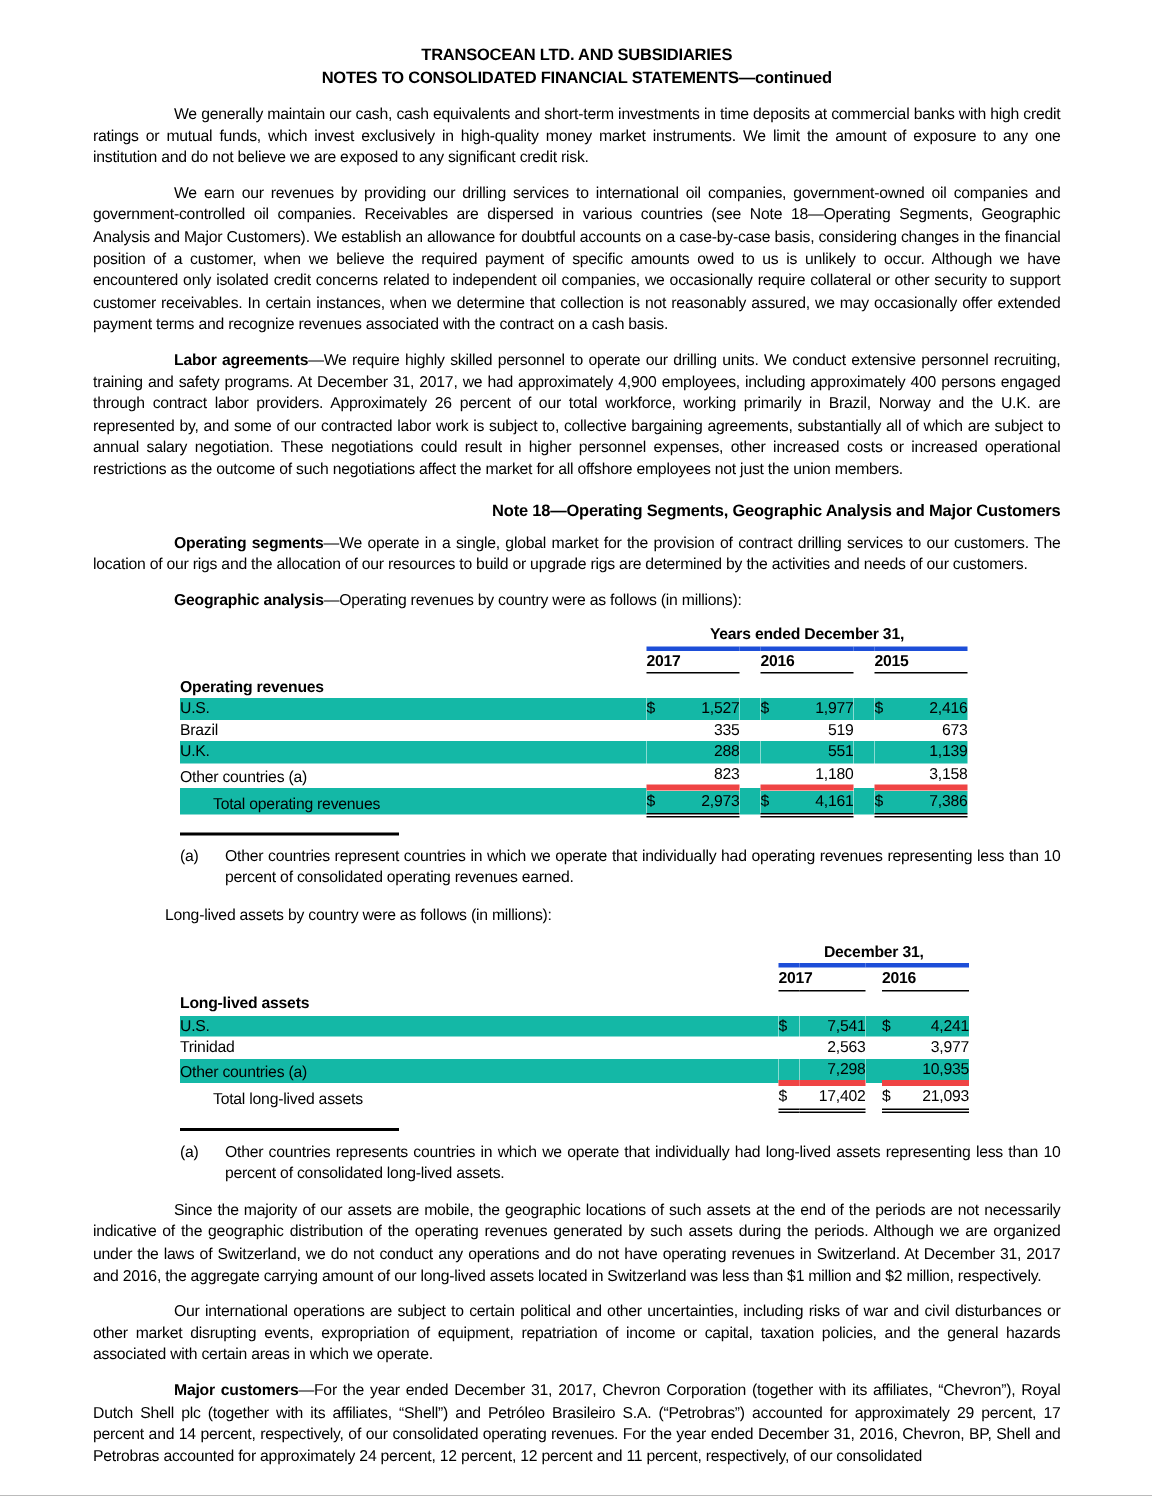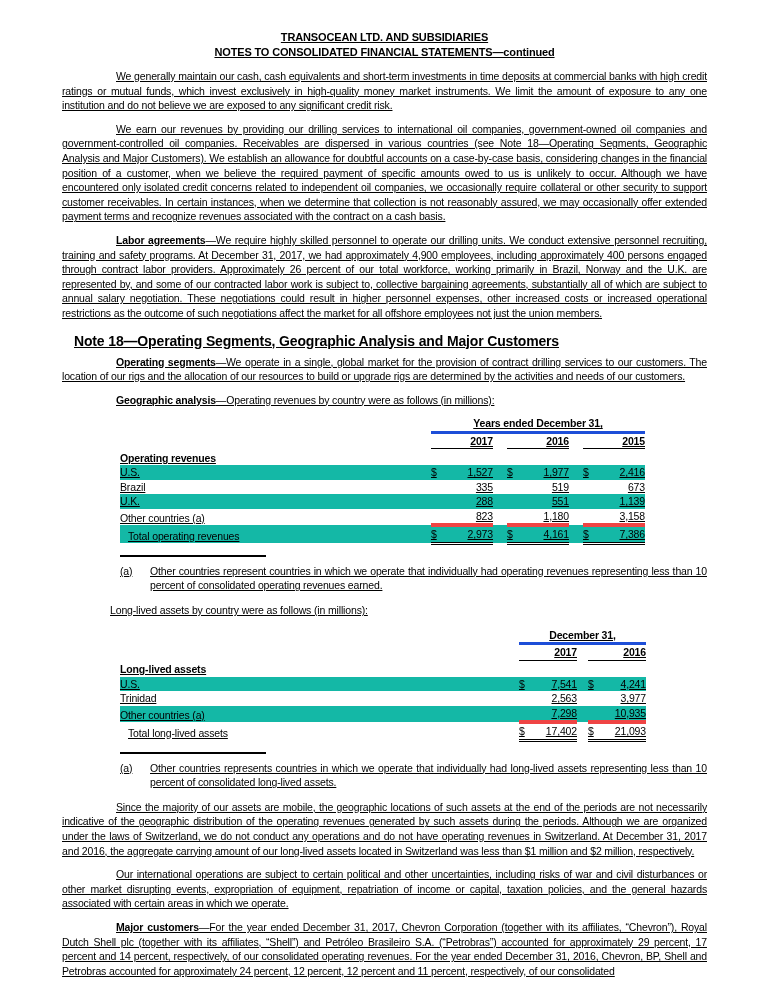--- a/index.html
+++ b/index.html
@@ -9,40 +9,39 @@
     margin:0 auto;
     background:#ffffff;
     box-sizing:border-box;
     padding:30px 61px 0 62px;
     font-family:"Liberation Sans", sans-serif;
     font-size:10.5px;
     line-height:14.6px;
     letter-spacing:-0.15px;
     color:#000;
     overflow:hidden;
-    text-decoration:underline;
   }
   .doc-title { text-align:center; font-weight:bold; font-size:11px; line-height:15px; }
   .title-gap { height:9px; }
   p.para { margin:0 0 9px 0; text-align:justify; text-indent:54px; }
   p.para b { font-weight:bold; }
-  h3.note-heading { font-size:14px; font-weight:bold; margin:13px 0 6px 12px; line-height:15px; }
+  h3.note-heading { font-size:11px; font-weight:bold; margin:13px 0 6px 0; line-height:15px;text-align:right; }
   .intro-line { margin:0 0 10px 0; text-indent:48px; }
 
   table.fin-table { border-collapse:collapse; table-layout:fixed; margin-left:58px; font-size:10.5px; }
   table.fin-table td {
     padding:0; height:14.5px; line-height:14.5px;
     vertical-align:bottom; overflow:hidden; white-space:nowrap;
   }
   tr.shade td { background:#14b8a6; }
   td.span-head { text-align:center; font-weight:bold; border-bottom:3px solid #1d4ed8; }
-  td.yr { text-align:right; font-weight:bold; border-bottom:1px solid #000; }
+  td.yr { text-align:left; font-weight:bold; border-bottom:1px solid #000; }
   td.lbl { text-align:left; }
   td.lbl.b { font-weight:bold; }
-  td.lbl.indent { padding-left:8px; }
+  td.lbl.indent { padding-left:22px; }
   td.d { text-align:left; padding-left:2px; }
   td.v { text-align:right; padding-right:2px; }
   td.ul { border-bottom:4px solid #ef4444; }
   td.dbl { border-bottom:3px double #000; }
   tr.r-section td { height:16px; }
 
   .fn-rule { border:none; border-top:2px solid #000; width:146px; margin:10px 0 7px 58px; }
   .footnote { display:flex; margin:0 0 10px 58px; }
   .fn-marker { width:30px; flex:0 0 30px; }
   .fn-text { flex:1; text-align:justify; }

